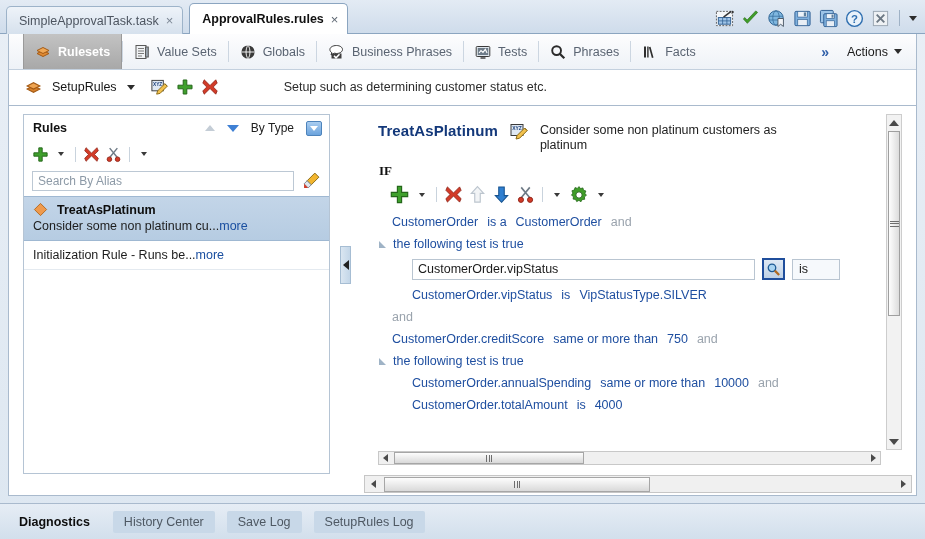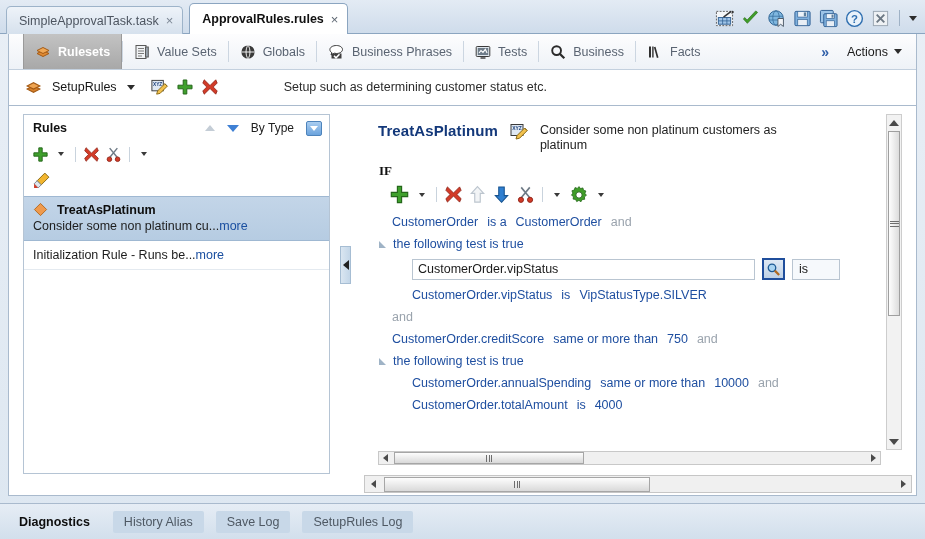--- a/index.html
+++ b/index.html
@@ -478,21 +478,21 @@
         </svg>
         <span>Tests</span>
       </div>
       <div class="rb-sep"></div>
 
       <div class="rb-tab">
         <svg width="16" height="16" viewBox="0 0 16 16">
           <circle cx="6.6" cy="6.6" r="4.4" fill="none" stroke="#2a2a2a" stroke-width="1.9"></circle>
           <path d="M10 10l4.3 4.3" stroke="#2a2a2a" stroke-width="2.3"></path>
         </svg>
-        <span>Business</span>
+        <span>Phrases</span>
       </div>
       <div class="rb-sep"></div>
 
       <div class="rb-tab">
         <svg width="16" height="16" viewBox="0 0 16 16">
           <rect x="2" y="2.5" width="2" height="11" fill="#2f2f2f"></rect>
           <rect x="5.2" y="2.5" width="1.4" height="11" fill="#2f2f2f"></rect>
           <path d="M8.5 2.8l3 10.6-1.6.5-3-10.6z" fill="#2f2f2f"></path>
         </svg>
         <span>Facts</span>
@@ -559,20 +559,21 @@
         <svg width="17" height="17" viewBox="0 0 20 20">
           <path d="M5.5 2.5l9 11M14.5 2.5l-9 11" stroke="#6f7b86" stroke-width="1.7" fill="none"></path>
           <circle cx="5.2" cy="15.6" r="2.7" fill="#d23b28" stroke="#8e2317"></circle>
           <circle cx="14.8" cy="15.6" r="2.7" fill="#d23b28" stroke="#8e2317"></circle>
         </svg>
         <span class="vbar"></span>
         <span class="mini-caret"></span>
       </div>
 
       <div class="search-row">
+        <input class="search-input" type="text" placeholder="Search By Alias" style="">
         <svg width="19" height="19" viewBox="0 0 20 20">
           <path d="M13.5 2.2l4.3 4.3-8.1 8.1-4.3-4.3z" fill="#f2b52e" stroke="#8a6a15"></path>
           <path d="M5.4 10.3l4.3 4.3-3.2 3.2-4.3-4.3z" fill="#e0e6ec" stroke="#7e8790"></path>
           <path d="M2.2 13.5l4.3 4.3H2.2z" fill="#d23b28"></path>
         </svg>
       </div>
 
       <div class="rules-list">
         <div class="rule-item selected">
           <div class="rule-name-row">
@@ -745,18 +746,18 @@
           </span>
       </span>
       <span class="sb-arrow-r" style="margin-left:auto;">
           <i></i>
         </span>
     </div>
   </div>
 
   <div class="bottom-strip">
     <div class="btm-tab active">Diagnostics</div>
-    <div class="btm-tab">History Alias</div>
+    <div class="btm-tab">History Center</div>
     <div class="btm-tab">Save Log</div>
     <div class="btm-tab">SetupRules Log</div>
   </div>
 
 </div>
 
 </body></html>

